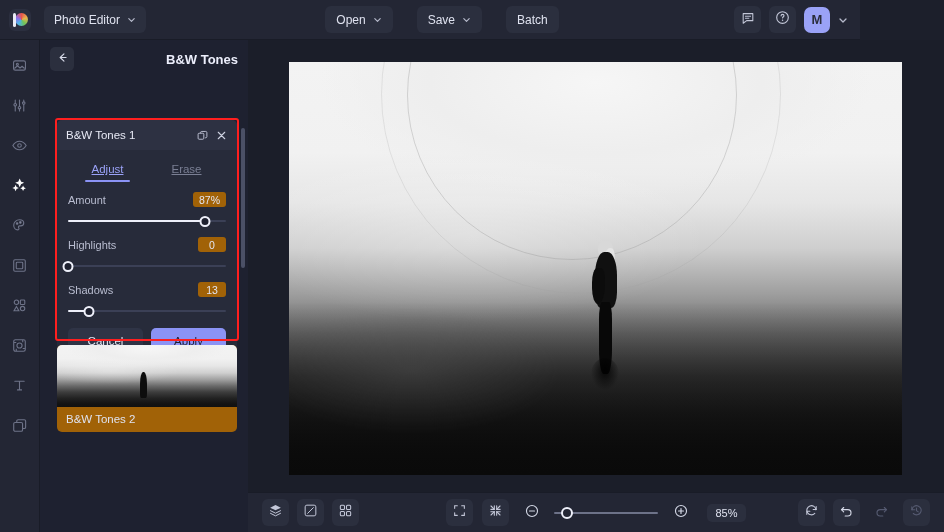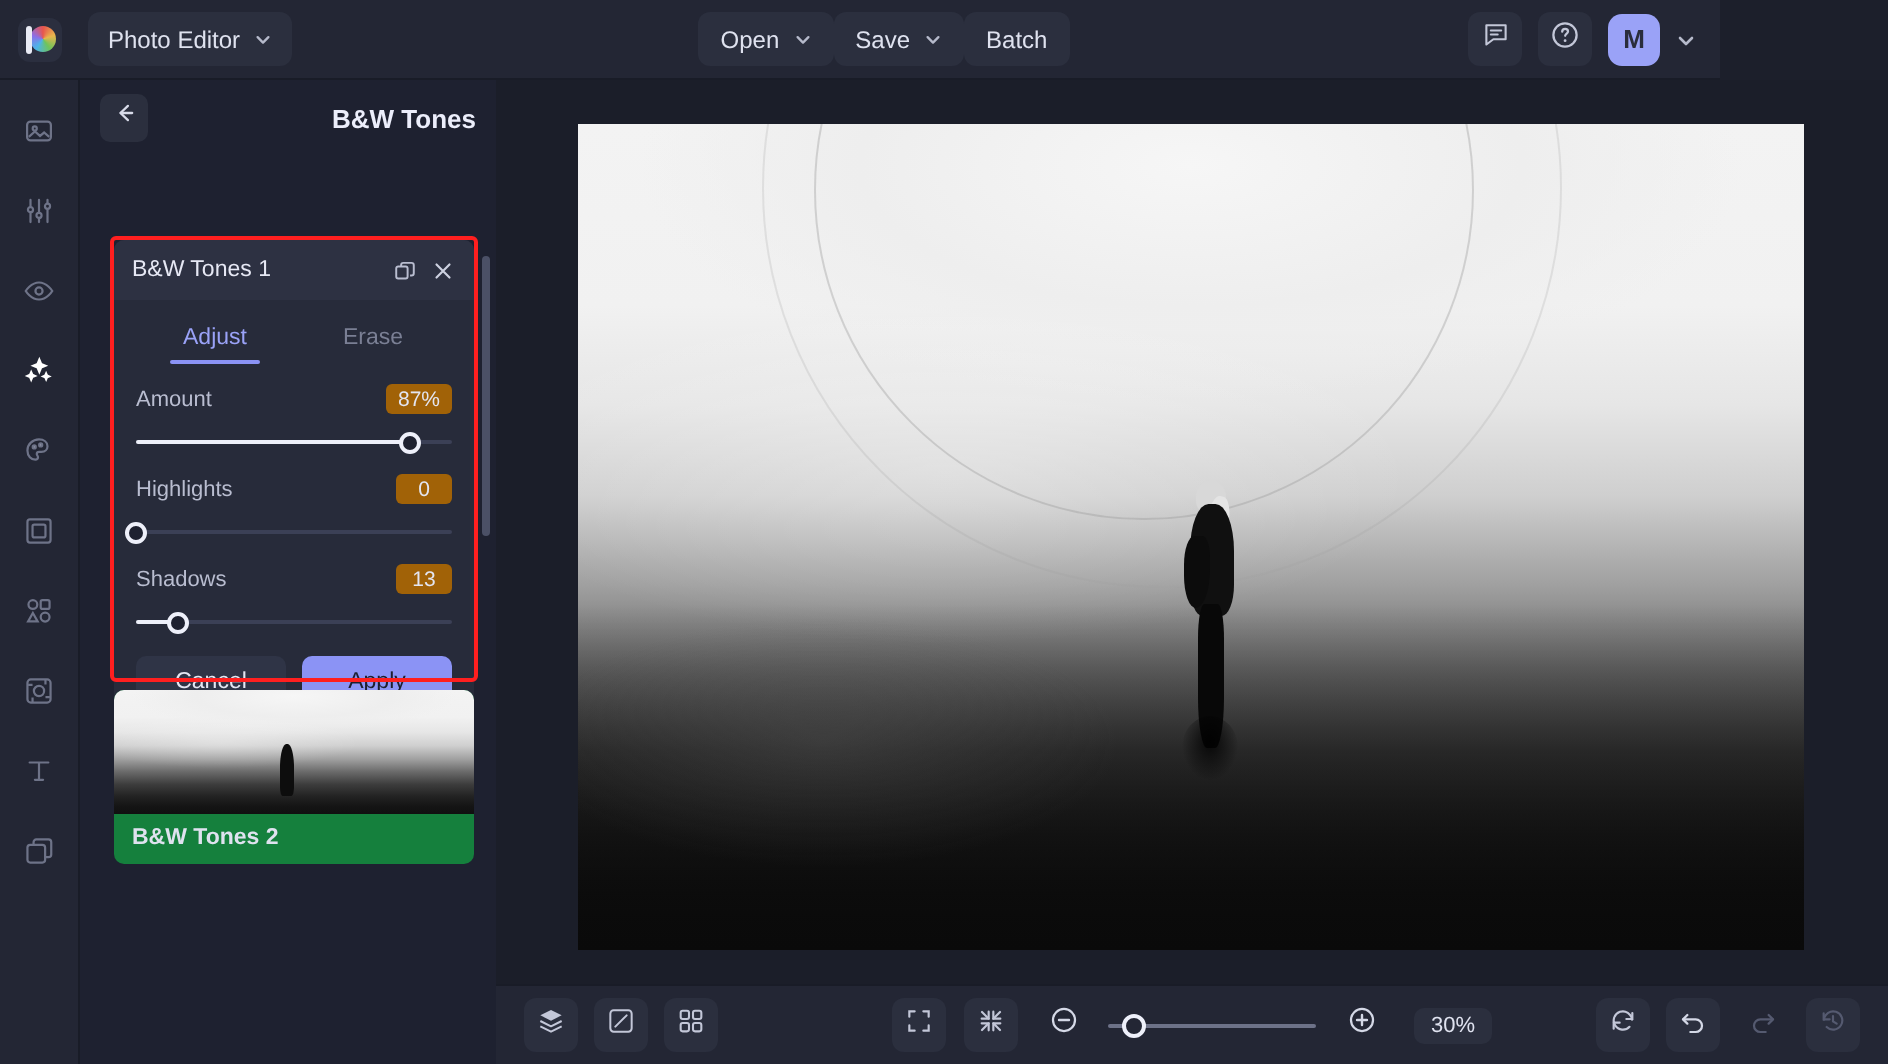--- a/index.html
+++ b/index.html
@@ -34,21 +34,21 @@
     background:#e9ebf5; border-radius:2px;
   }
   .app-select {
     display:flex; align-items:center; gap:7px;
     height:27px; padding:0 10px; border-radius:6px;
     background:#2b2f3e; font-size:12px; color:#dfe2ef; cursor:pointer;
     margin-left:4px;
   }
   .topbar-center {
     position:absolute; left:0; right:0; display:flex; justify-content:center;
-    gap:0; pointer-events:none;margin-left:24px;
+    gap:24px; pointer-events:none;margin-left:24px;
   }
   .topbar-center > * { pointer-events:auto; }
   .tb-btn {
     display:flex; align-items:center; gap:7px; height:27px; padding:0 11px;
     border-radius:6px; background:#2b2f3e; font-size:12px; color:#dfe2ef;
     cursor:pointer; border:none; font-family:inherit;
   }
   .topbar-right {
     margin-left:auto; display:flex; align-items:center; gap:8px; padding-right:12px;
   }
@@ -105,21 +105,21 @@
     height:30px; background:#2d3142; display:flex; align-items:center;
     padding:0 9px; gap:6px;
   }
   .card-title { font-size:11.5px; color:#e6e8f4; flex:1; }
   .card-ic { cursor:pointer; display:flex; align-items:center; }
   .card-body { padding:8px 11px 11px; }
 
   .tabs { display:flex; margin-bottom:10px; }
   .tab {
     flex:1; text-align:center; font-size:11.5px; padding:5px 0 7px;
-    color:#7a7f94; cursor:pointer; position:relative;
+    color:#7a7f94; cursor:pointer; position:relative;text-decoration:underline;
   }
   .tab.active { color:#9aa2f7; }
   .tab.active::after {
     content:''; position:absolute; bottom:0; left:22%; width:56%; height:2px;
     background:#8b93f5; border-radius:2px;
   }
 
   .slider-row { margin-bottom:4px; }
   .slider-label-row {
     display:flex; align-items:center; justify-content:space-between;
@@ -151,23 +151,22 @@
     flex:1; height:25px; border-radius:5px; font-size:11.5px;
     display:flex; align-items:center; justify-content:center;
     cursor:pointer; border:none; font-family:inherit;
   }
   .btn-cancel { background:#2f3446; color:#e4e6f2; }
   .btn-apply { background:#8b93f5; color:#1d2030; }
 
   
   .thumbs { position:absolute; top:305px; left:17px; width:180px; }
   .thumb-card {
-    background:#15803d; border-radius:5px; overflow:hidden; margin-bottom:10px;
+    background:#a16207; border-radius:5px; overflow:hidden; margin-bottom:10px;
     cursor:pointer;
-    font-weight:bold;
   }
   .thumb-img { height:62px; position:relative; overflow:hidden; }
   .thumb-label { font-size:11.5px; color:#dfe2ef; padding:6px 9px 7px; }
 
   
   .photo {
     position:absolute; inset:0;
     background:
       radial-gradient(ellipse 60% 38% at 50% 5%, #f6f6f6 0%, #eeeeee 45%, rgba(230,230,230,0) 75%),
       linear-gradient(180deg,
@@ -558,21 +557,21 @@
         <div class="zoom-thumb" id="zoom-thumb" style="left: 12%;"></div>
       </div>
       <div class="bb-icon">
         <span>
           <svg width="16" height="16" viewBox="0 0 18 18" fill="none">
             <circle cx="9" cy="9" r="6.2" stroke="#d4d8e6" stroke-width="1.25"></circle>
             <path d="M6.2 9h5.6M9 6.2v5.6" stroke="#d4d8e6" stroke-width="1.35" stroke-linecap="round"></path>
           </svg>
         </span>
       </div>
-      <div class="zoom-val">30%</div>
+      <div class="zoom-val">85%</div>
     </div>
 
     <div class="bb-right">
       <div class="bb-icon boxed">
         <span>
           <svg width="15" height="15" viewBox="0 0 18 18" fill="none" stroke="#c3c7d8" stroke-width="1.3" stroke-linecap="round">
             <path d="M14.4 8.2a5.5 5.5 0 10-1.5 4.3"></path>
             <path d="M14.6 4.2v3.6h-3.6"></path>
             <path d="M3.4 13.6V10h3.6"></path>
           </svg>

